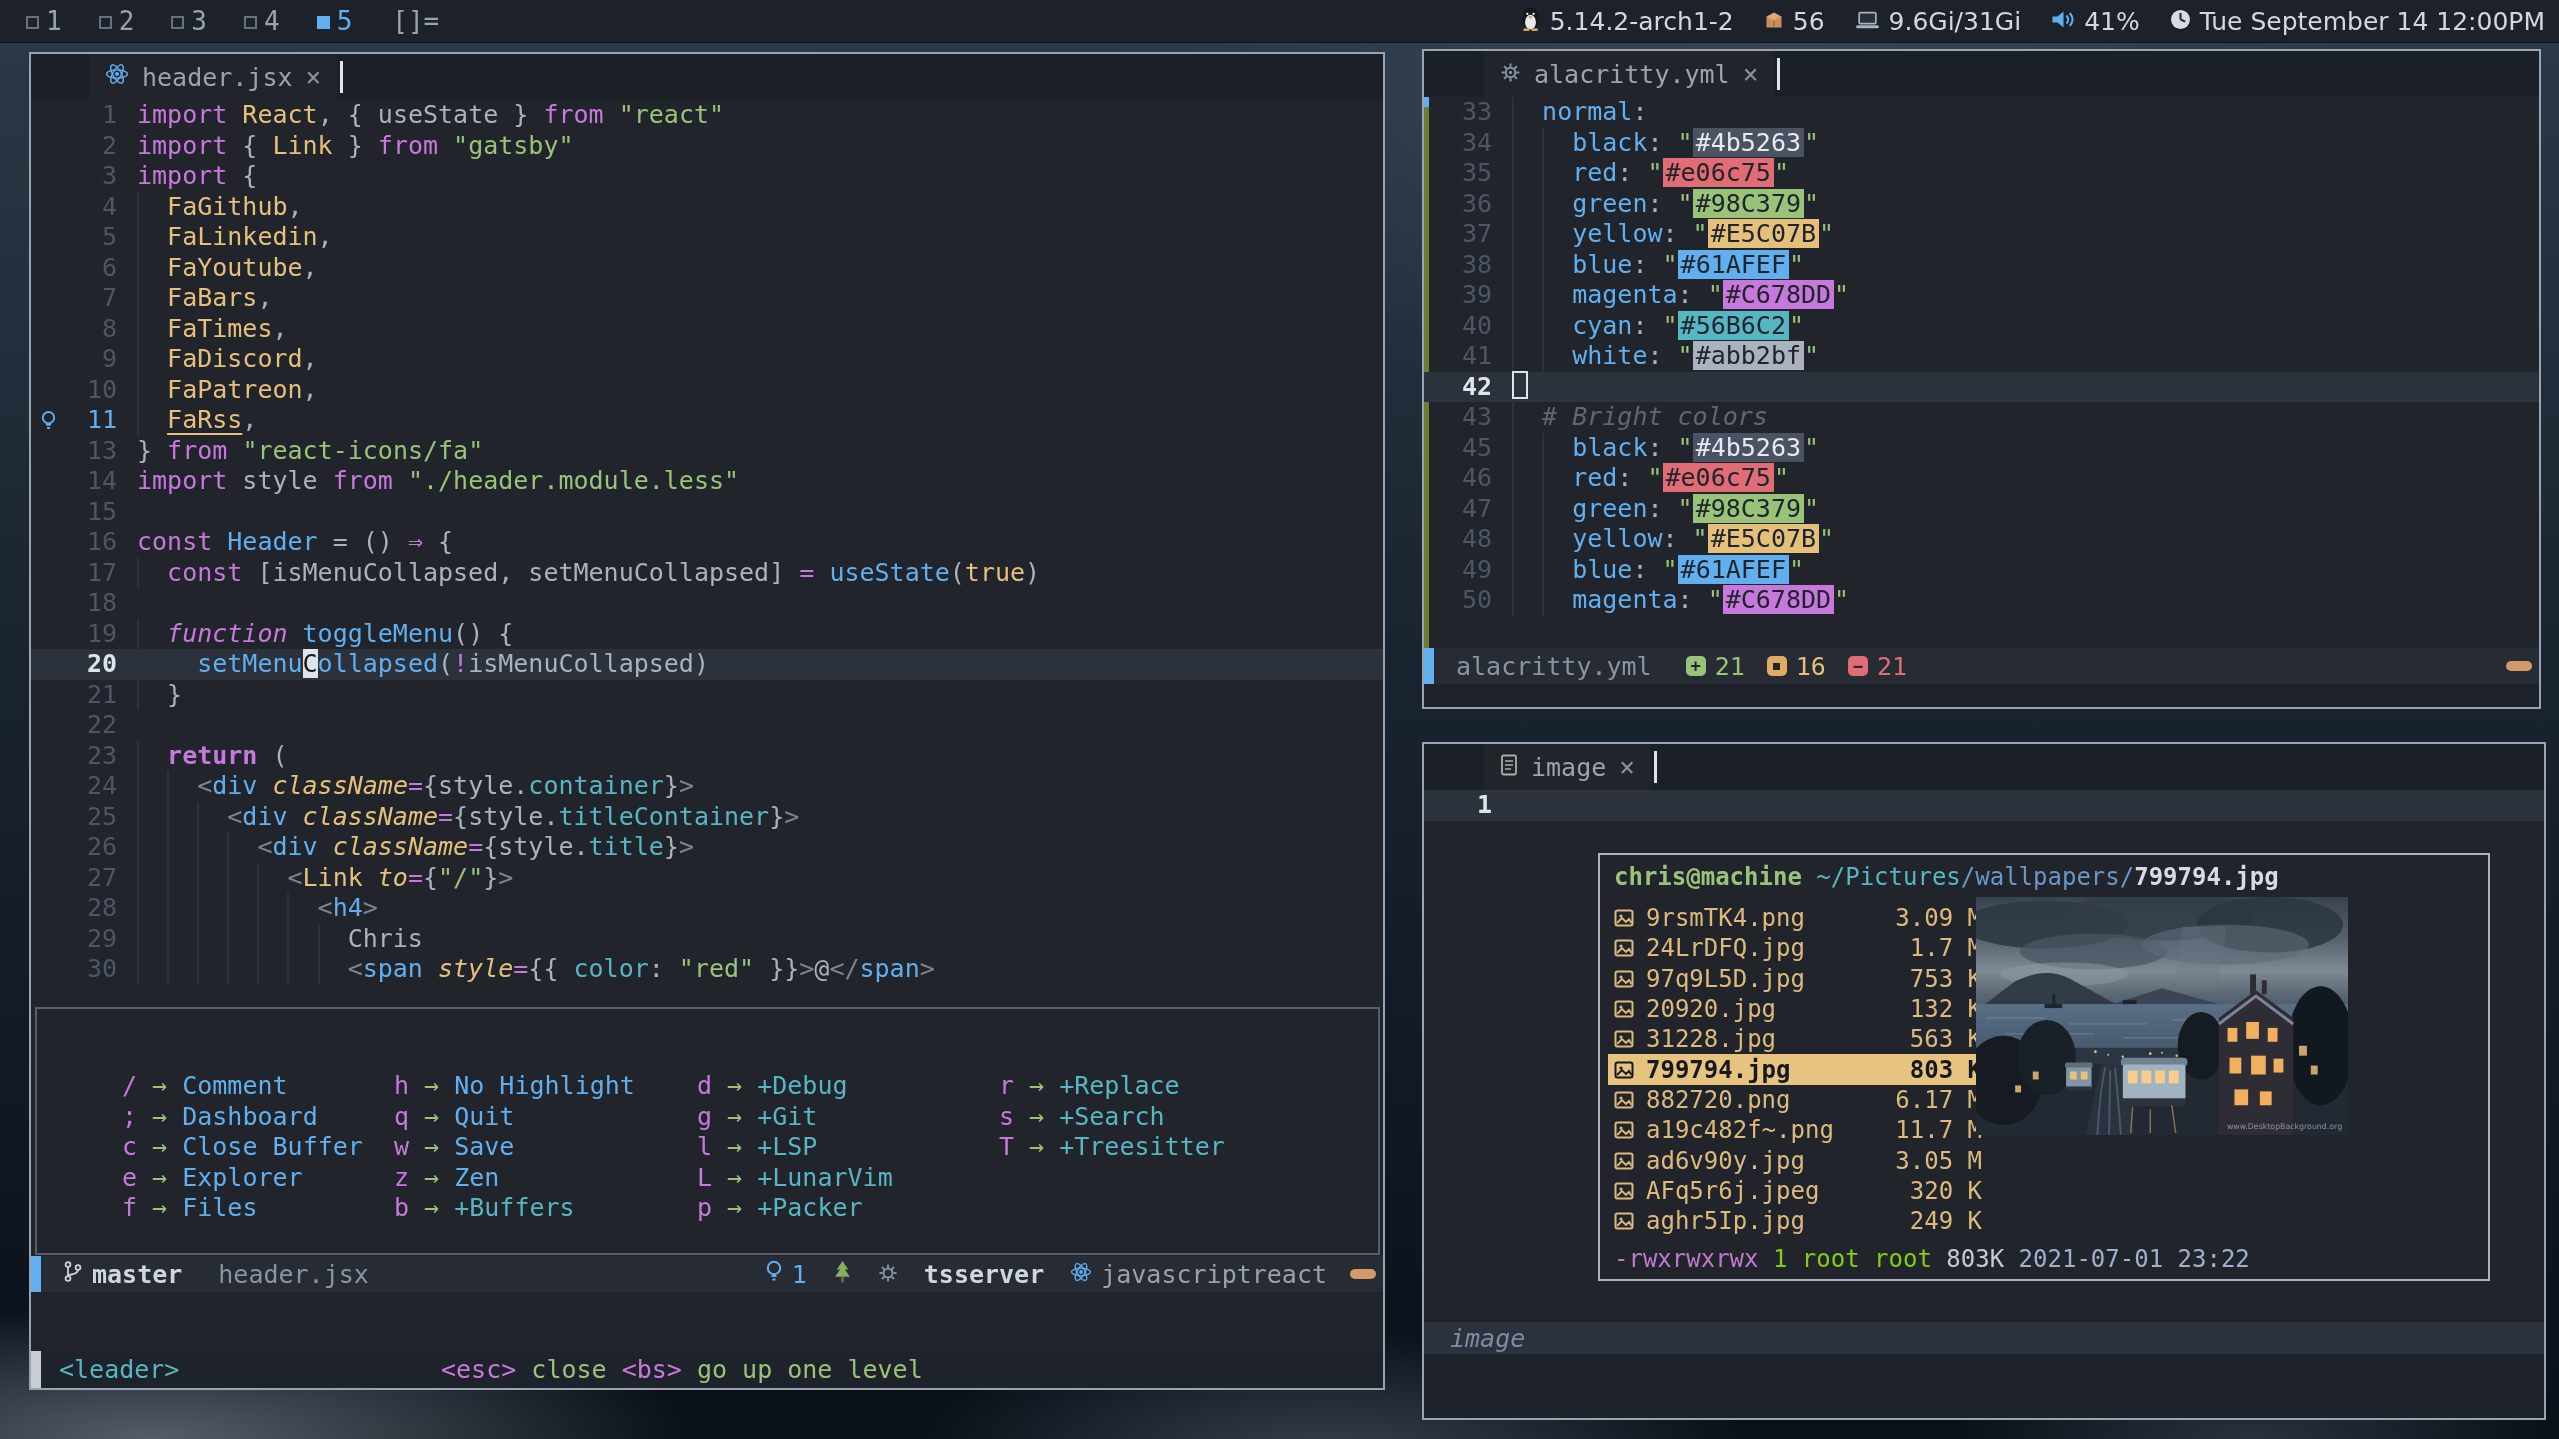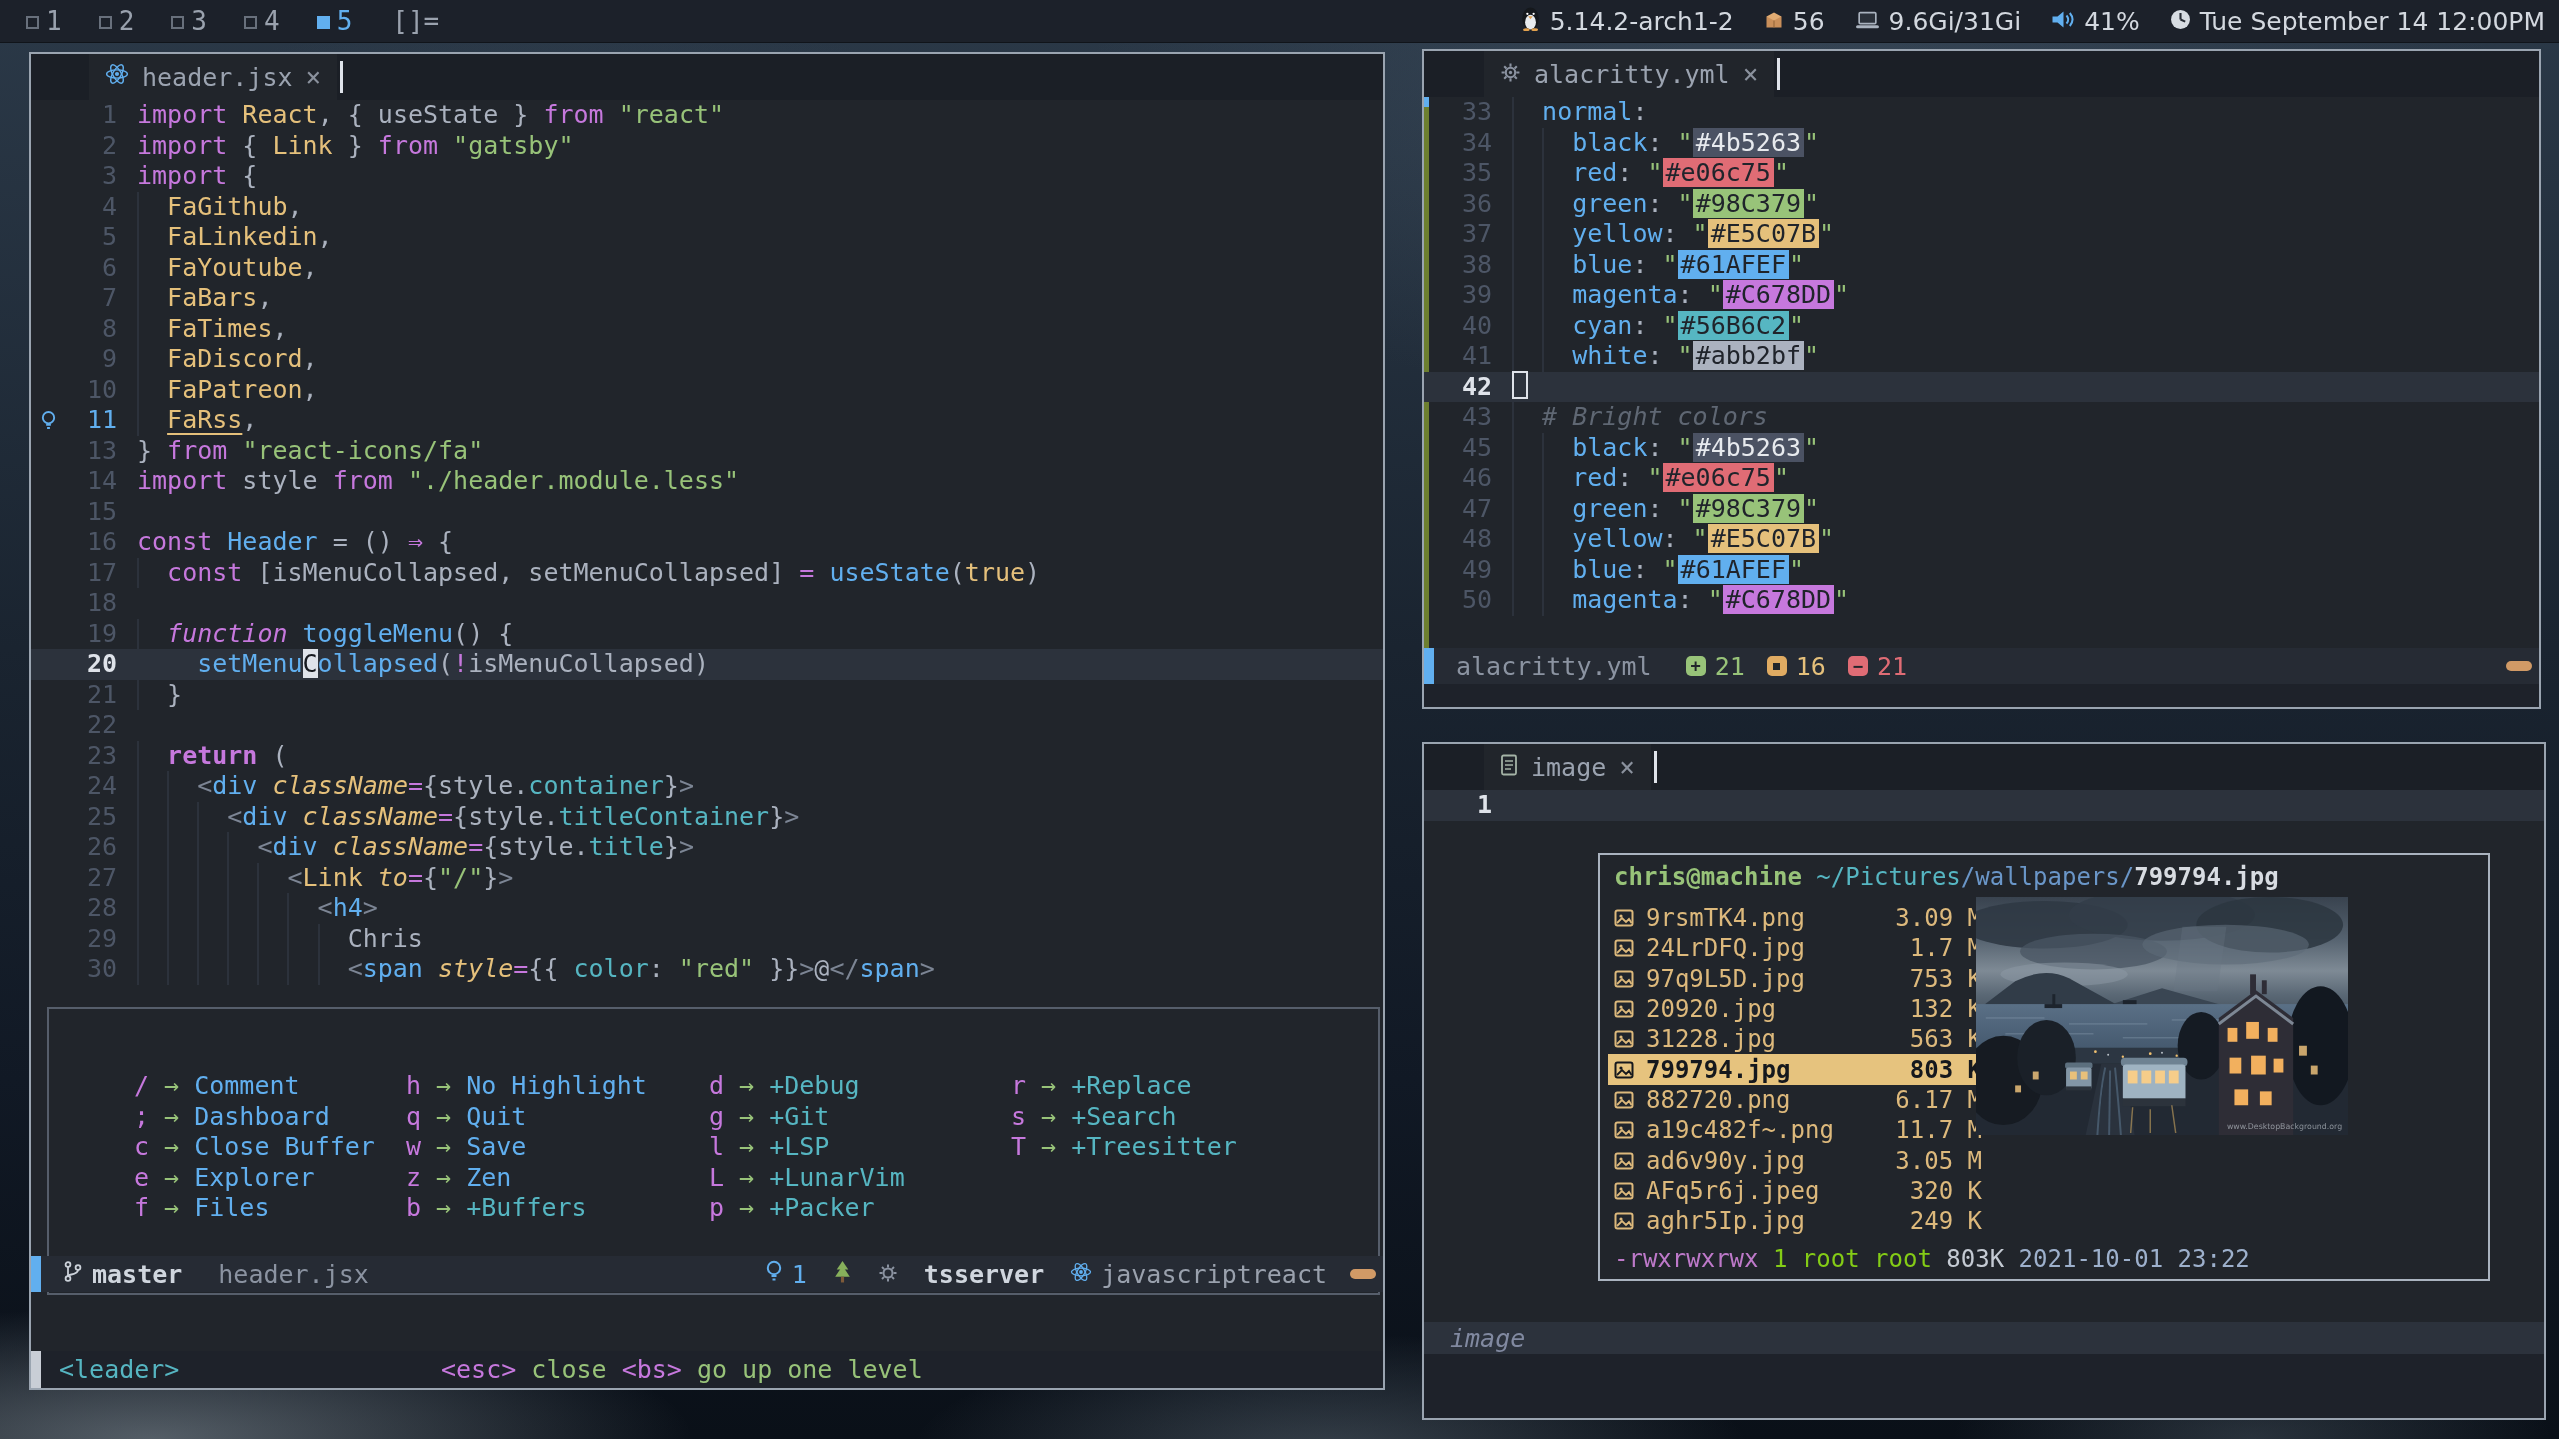--- a/index.html
+++ b/index.html
@@ -50,21 +50,21 @@
   .tk-org{color:#e5c07b;} .tk-orgi{color:#e5c07b;font-style:italic;}
   .tk-orgu{color:#e5c07b;text-decoration:underline;text-underline-offset:5px;}
   .tk-grn{color:#98c379;} .tk-blu{color:#61afef;} .tk-cyn{color:#56b6c2;}
   .tk-wht{color:#abb2bf;} .tk-gry{color:#7c8594;}
   .tk-cmt{color:#5f6773;font-style:italic;}
   .tk-ind{display:inline-block;width:2ch;height:100%;box-shadow:inset 2px 0 0 #2c323c;vertical-align:top;}
   .tk-cur{background:#dfe3ea;color:#16191f;}
   .tk-hcur{display:inline-block;width:12px;height:24px;border:2px solid #dfe3ea;vertical-align:middle;margin-top:-5px;}
   .tk-sw{padding:0 3px;}
   
-  #whichkey{position:absolute;left:16px;right:3px;top:953px;height:288px;background:#21252b;
+  #whichkey{position:absolute;left:4px;right:3px;top:953px;height:248px;background:#21252b;
     border:2px solid #565e6b;box-sizing:border-box;}
   .wk-col{position:absolute;top:62px;font:25px "DejaVu Sans Mono",monospace;}
   .wk-row{height:30.5px;line-height:30.5px;white-space:pre;}
   .wk-key{color:#c678dd;} .wk-arrow{color:#98c379;}
   .wk-cmd{color:#61afef;} .wk-grp{color:#56b6c2;}
   
   .statusline{position:absolute;left:0;right:0;display:flex;align-items:center;background:#262b34;
     font:25px "DejaVu Sans Mono",monospace;color:#8b93a1;}
   .sl-block{flex:none;width:10px;height:100%;background:#61afef;}
   .sl-bold{color:#d0d6de;font-weight:bold;}
@@ -501,21 +501,21 @@
               <svg width="20" height="18" viewBox="0 0 20 18">
                 <rect x="1.5" y="1.5" width="17" height="15" rx="2" fill="none" stroke="currentColor" stroke-width="2"></rect>
                 <circle cx="7" cy="7" r="1.6" fill="currentColor"></circle>
                 <path d="M3 14 l5 -5 4 4 3 -3 2.5 4" fill="none" stroke="currentColor" stroke-width="1.8"></path>
               </svg>
             </span>
             <span class="fm-name">aghr5Ip.jpg</span>
             <span class="fm-size">249 K</span>
           </div>
         </div>
-      <div id="fm-details"><span style="color:#bd79c9;">-rwxrwxrwx</span><span style="color:#84cc16;"> 1 root root </span><span style="color:#c4cad3;">803K</span><span style="color:#9db0cc;"> 2021-10-01 23:22</span></div>
+      <div id="fm-details"><span style="color:#bd79c9;">-rwxrwxrwx</span><span style="color:#84cc16;"> 1 root root </span><span style="color:#c4cad3;">803K</span><span style="color:#9db0cc;"> 2021-07-01 23:22</span></div>
 
       <div id="fm-preview">
         <svg width="372" height="238" viewBox="0 0 380 240" preserveAspectRatio="none">
           <defs>
             <linearGradient id="sky" x1="0" y1="0" x2="0" y2="1">
               <stop offset="0" stop-color="#39434f"></stop>
                 <stop offset="0.35" stop-color="#55626f"></stop>
               <stop offset="0.62" stop-color="#7e8a95"></stop>
                 <stop offset="0.82" stop-color="#5a6875"></stop>
               <stop offset="1" stop-color="#46525f"></stop>

